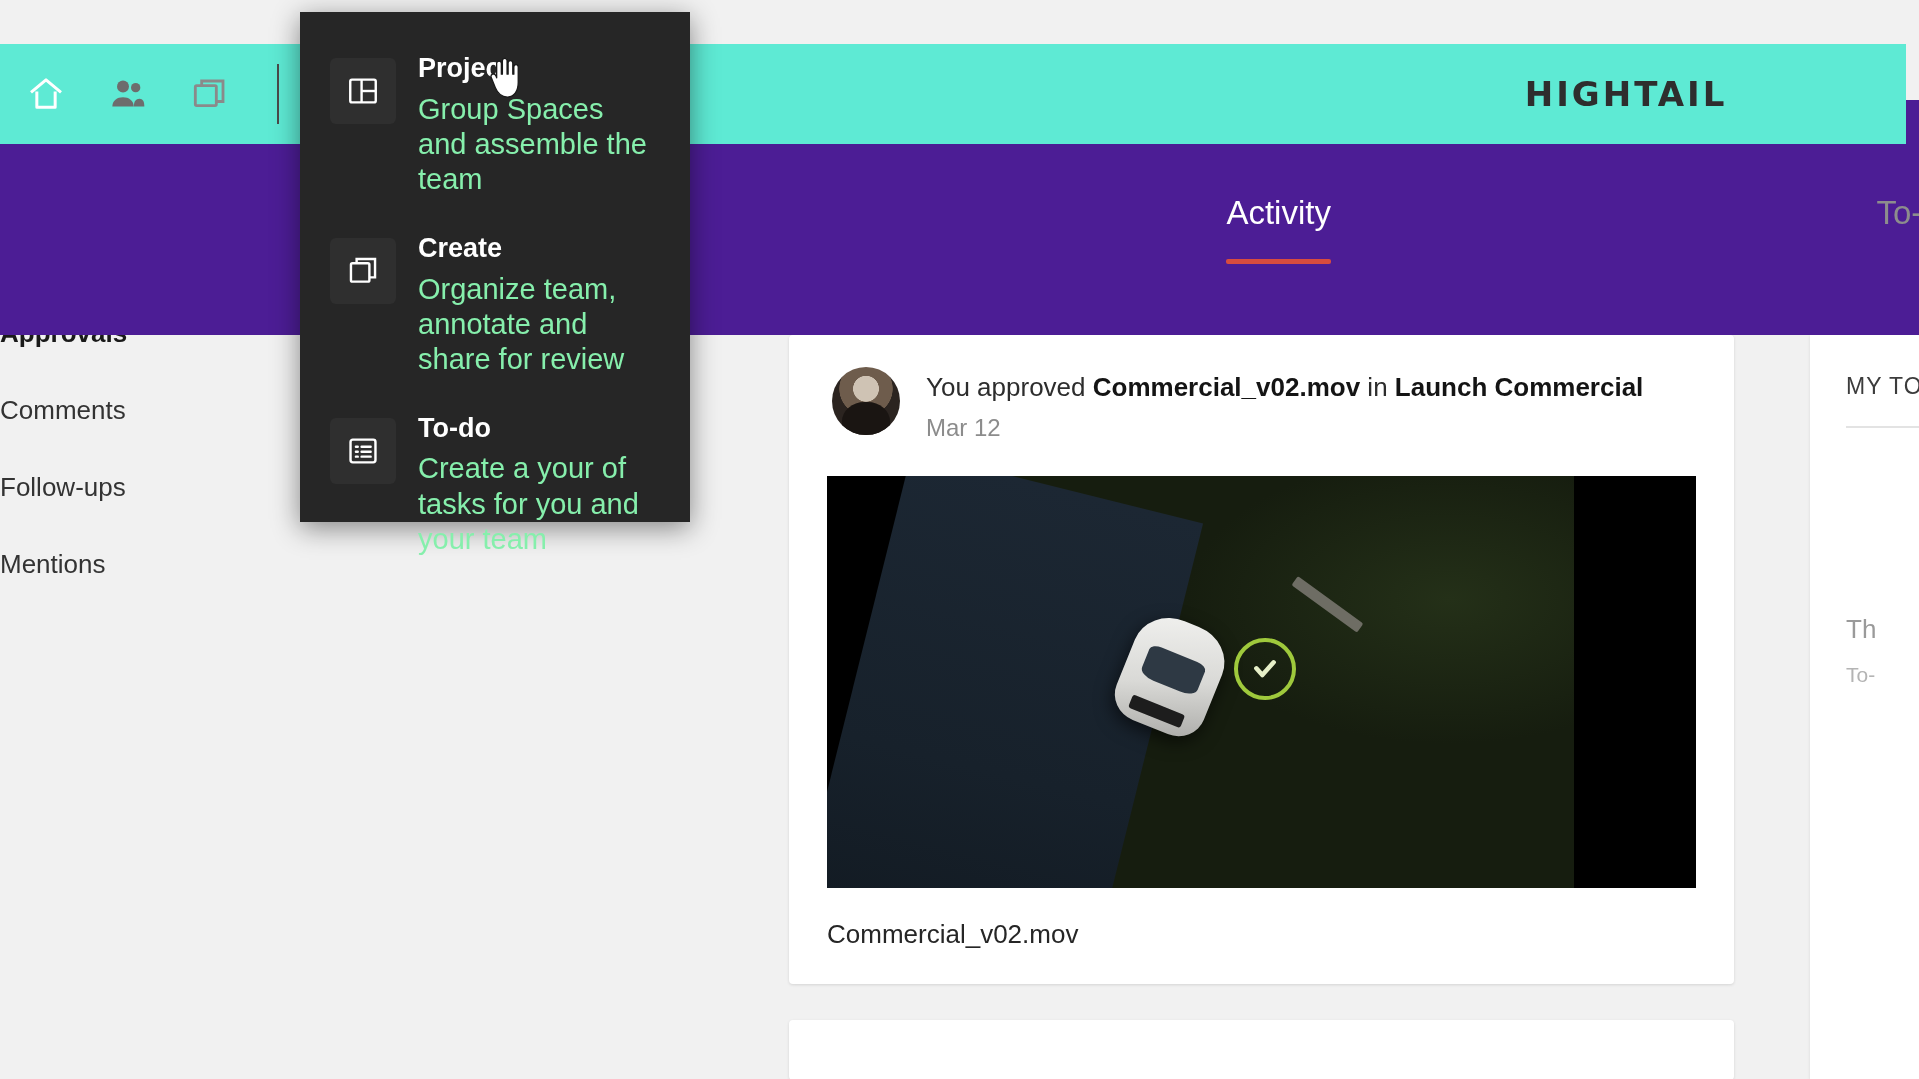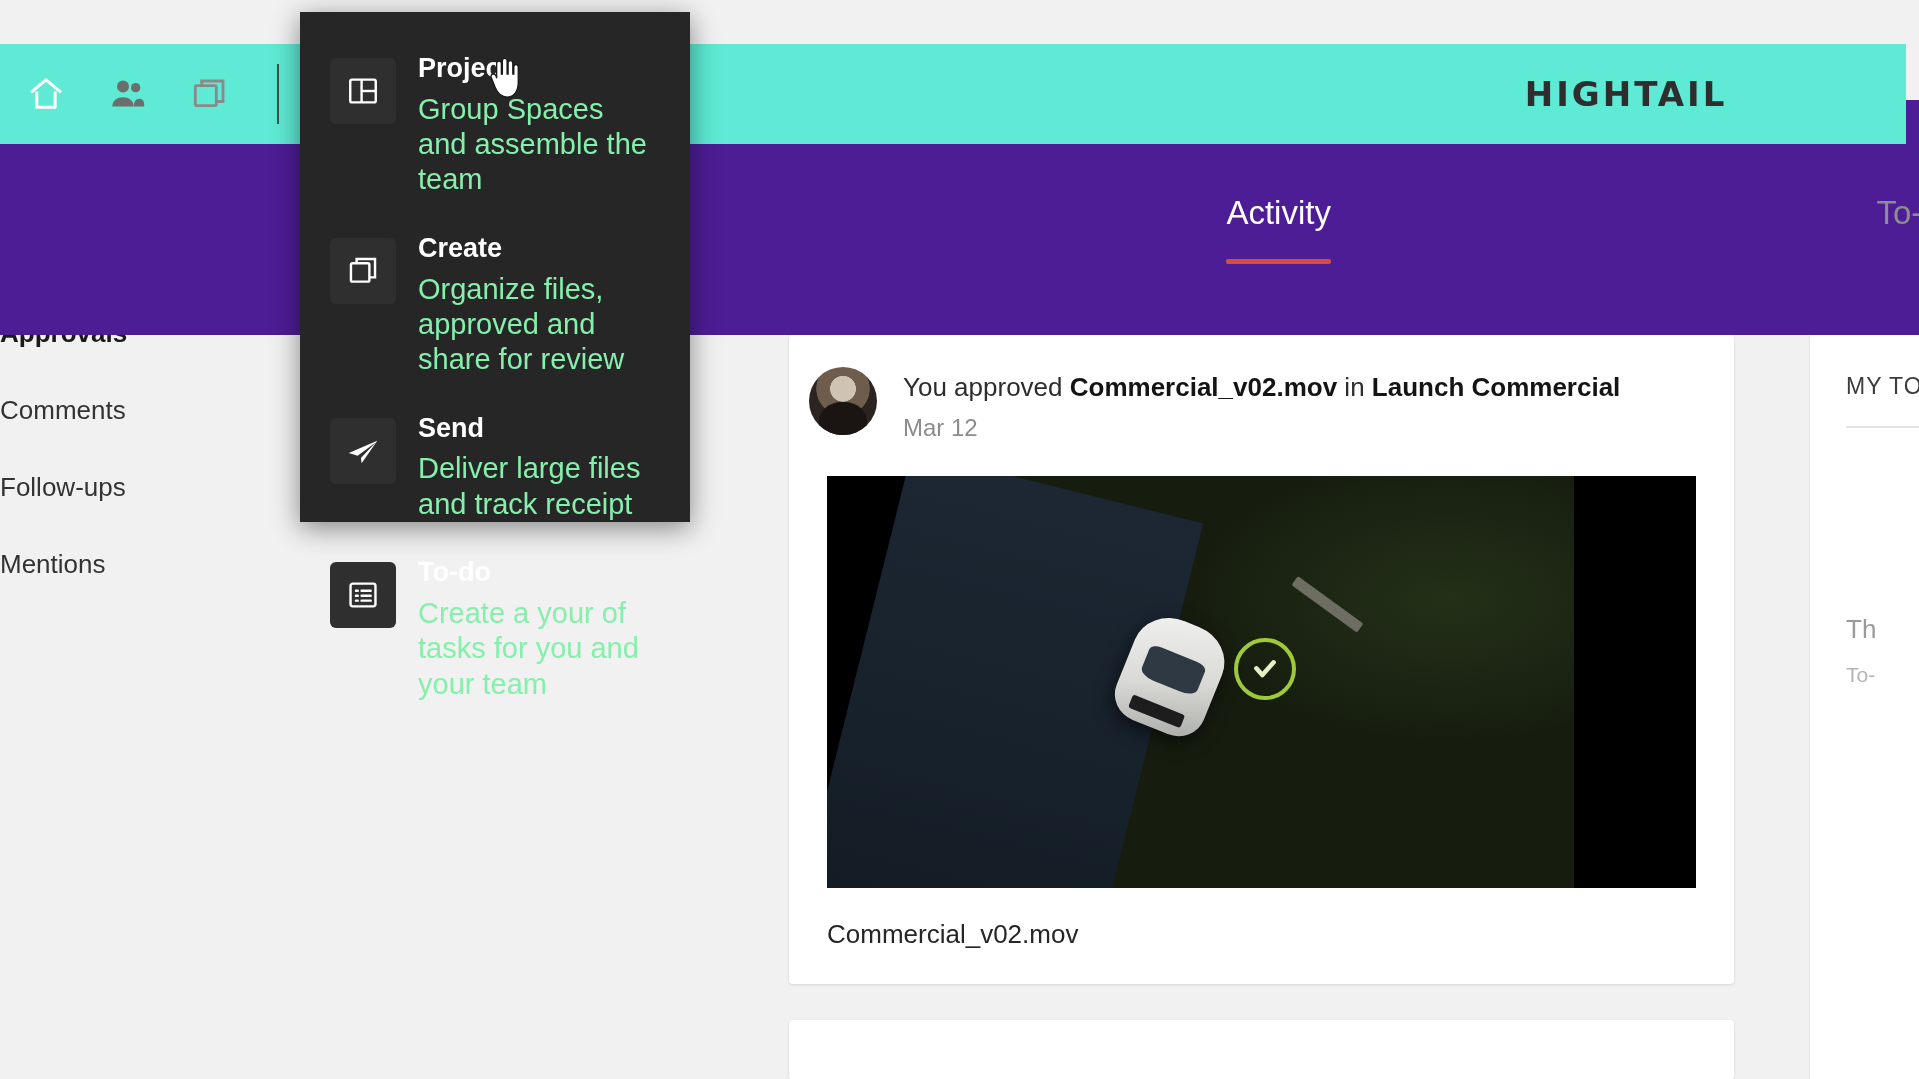--- a/index.html
+++ b/index.html
@@ -77,21 +77,21 @@
     background: #d84c3e;
   }
 
   
   .feed { position: absolute; left: 789px; top: 0px; width: 945px; }
   .card {
     background: #ffffff; border-radius: 4px;
     box-shadow: 0 1px 3px rgba(0,0,0,0.12);
     margin-bottom: 36px;
   }
-  .card-head { display: flex; padding: 32px 38px 0 20px; }
+  .card-head { display: flex; padding: 32px 38px 0 43px; }
   .avatar {
     width: 68px; height: 68px; border-radius: 50%; flex: 0 0 68px;
     background: radial-gradient(circle at 50% 32%, #cfc3b4 0 22%, #6e5c4c 23% 46%, #2b2420 47% 100%);
     overflow: hidden; position: relative;
   }
   .avatar::after {
     content: ""; position: absolute; left: 14%; top: 52%; width: 72%; height: 62%;
     background: #1a1512; border-radius: 46% 46% 0 0;
   }
   .head-text { margin-left: 26px; padding-top: 4px; }
@@ -295,35 +295,24 @@
 
     <div class="menu-item">
       <div class="mi-icon">
         <svg width="34" height="34" viewBox="0 0 24 24" fill="none" stroke="#ffffff" stroke-width="1.7">
           <rect x="3.5" y="6.5" width="13" height="13" rx="1"></rect>
           <path d="M7.5 6.5 V3.5 H20.5 V16.5 H16.5"></path>
         </svg>
       </div>
       <div class="mi-text">
         <div class="mi-title">Create</div>
-        <div class="mi-desc">Organize files, approved and share for review</div>
-      </div>
-    </div>
-
-    <div class="menu-item">
-      <div class="mi-icon">
-        <svg width="36" height="36" viewBox="0 0 24 24" fill="#ffffff">
-          <path d="M21.5 5.2 L2.5 13.4 L8.4 15.1 L20.4 6.4 L10.6 16.6 L11.1 20.2 Z"></path>
-        </svg>
-      </div>
-      <div class="mi-text">
-        <div class="mi-title">Send</div>
-        <div class="mi-desc">Deliver large files and track receipt</div>
-      </div>
-    </div>
+        <div class="mi-desc">Organize team, annotate and share for review</div>
+      </div>
+    </div>
+
 
     <div class="menu-item">
       <div class="mi-icon">
         <svg width="34" height="34" viewBox="0 0 24 24" fill="none" stroke="#ffffff" stroke-width="1.7">
           <rect x="3.2" y="4" width="17.6" height="16" rx="1.6"></rect>
           <path d="M7 9 H8.3 M7 12.5 H8.3 M7 16 H8.3" stroke-linecap="round"></path>
           <path d="M11 9 H17.4 M11 12.5 H17.4 M11 16 H17.4" stroke-linecap="round"></path>
         </svg>
       </div>
       <div class="mi-text">

